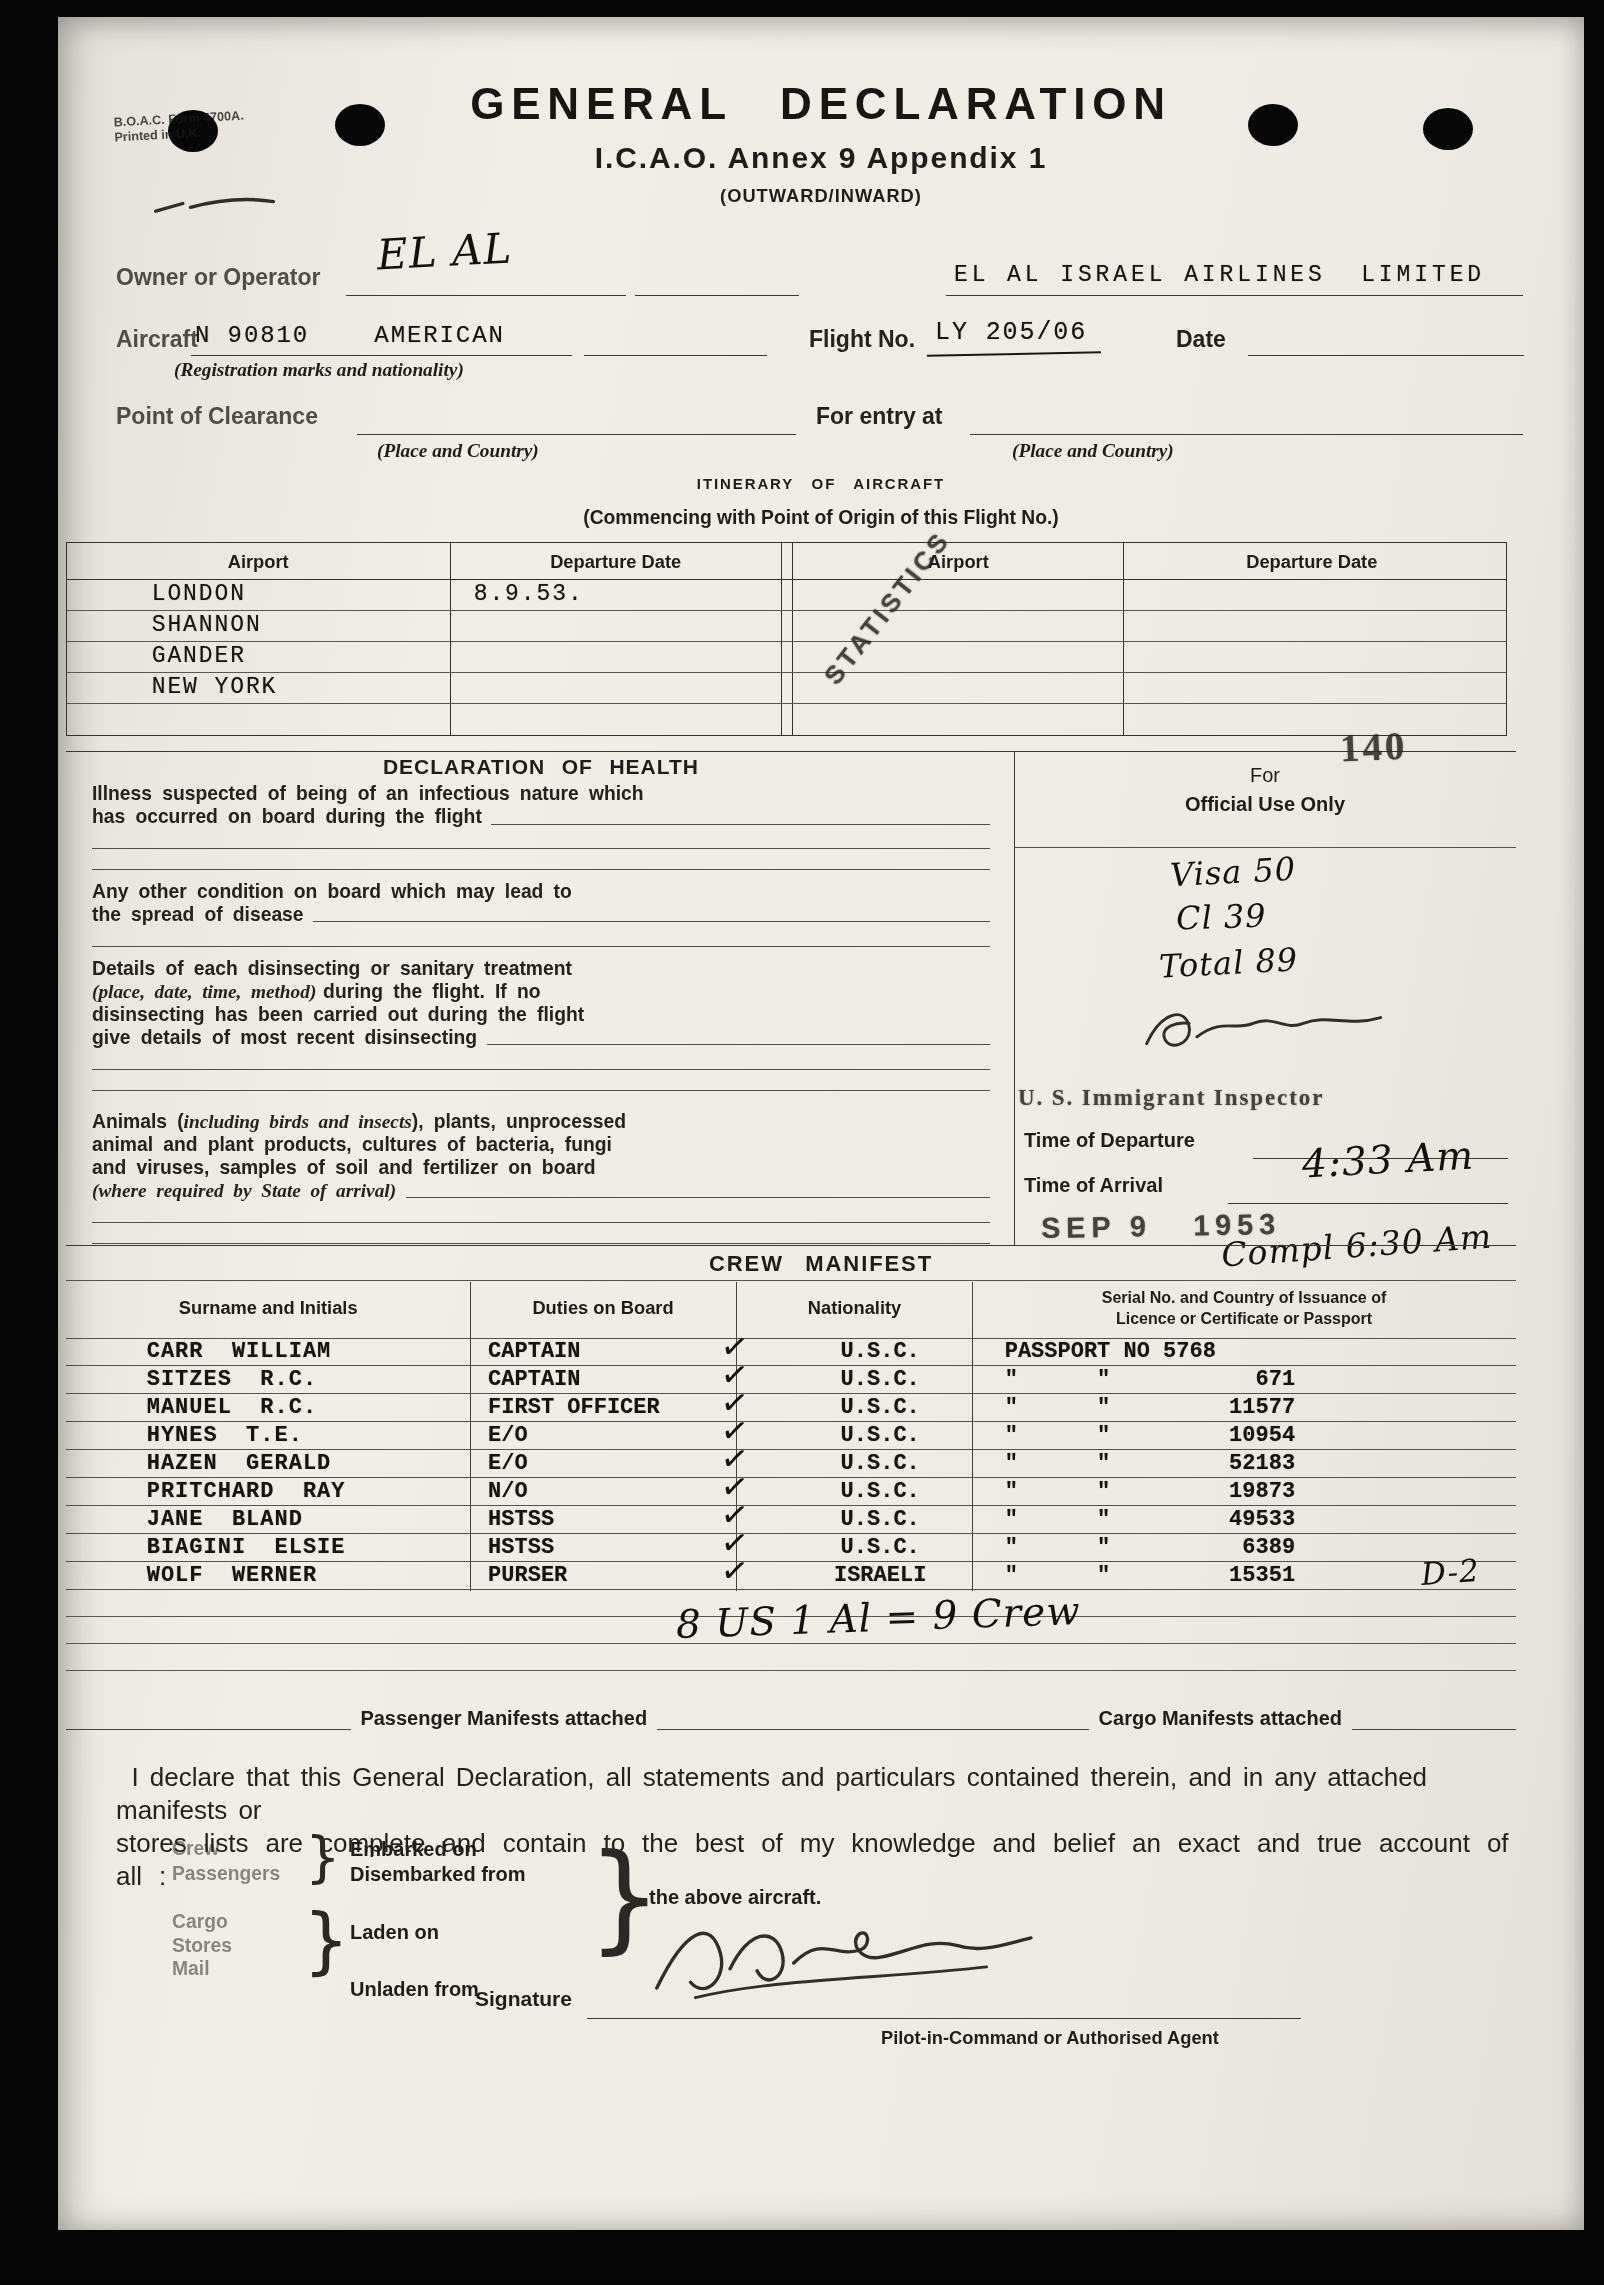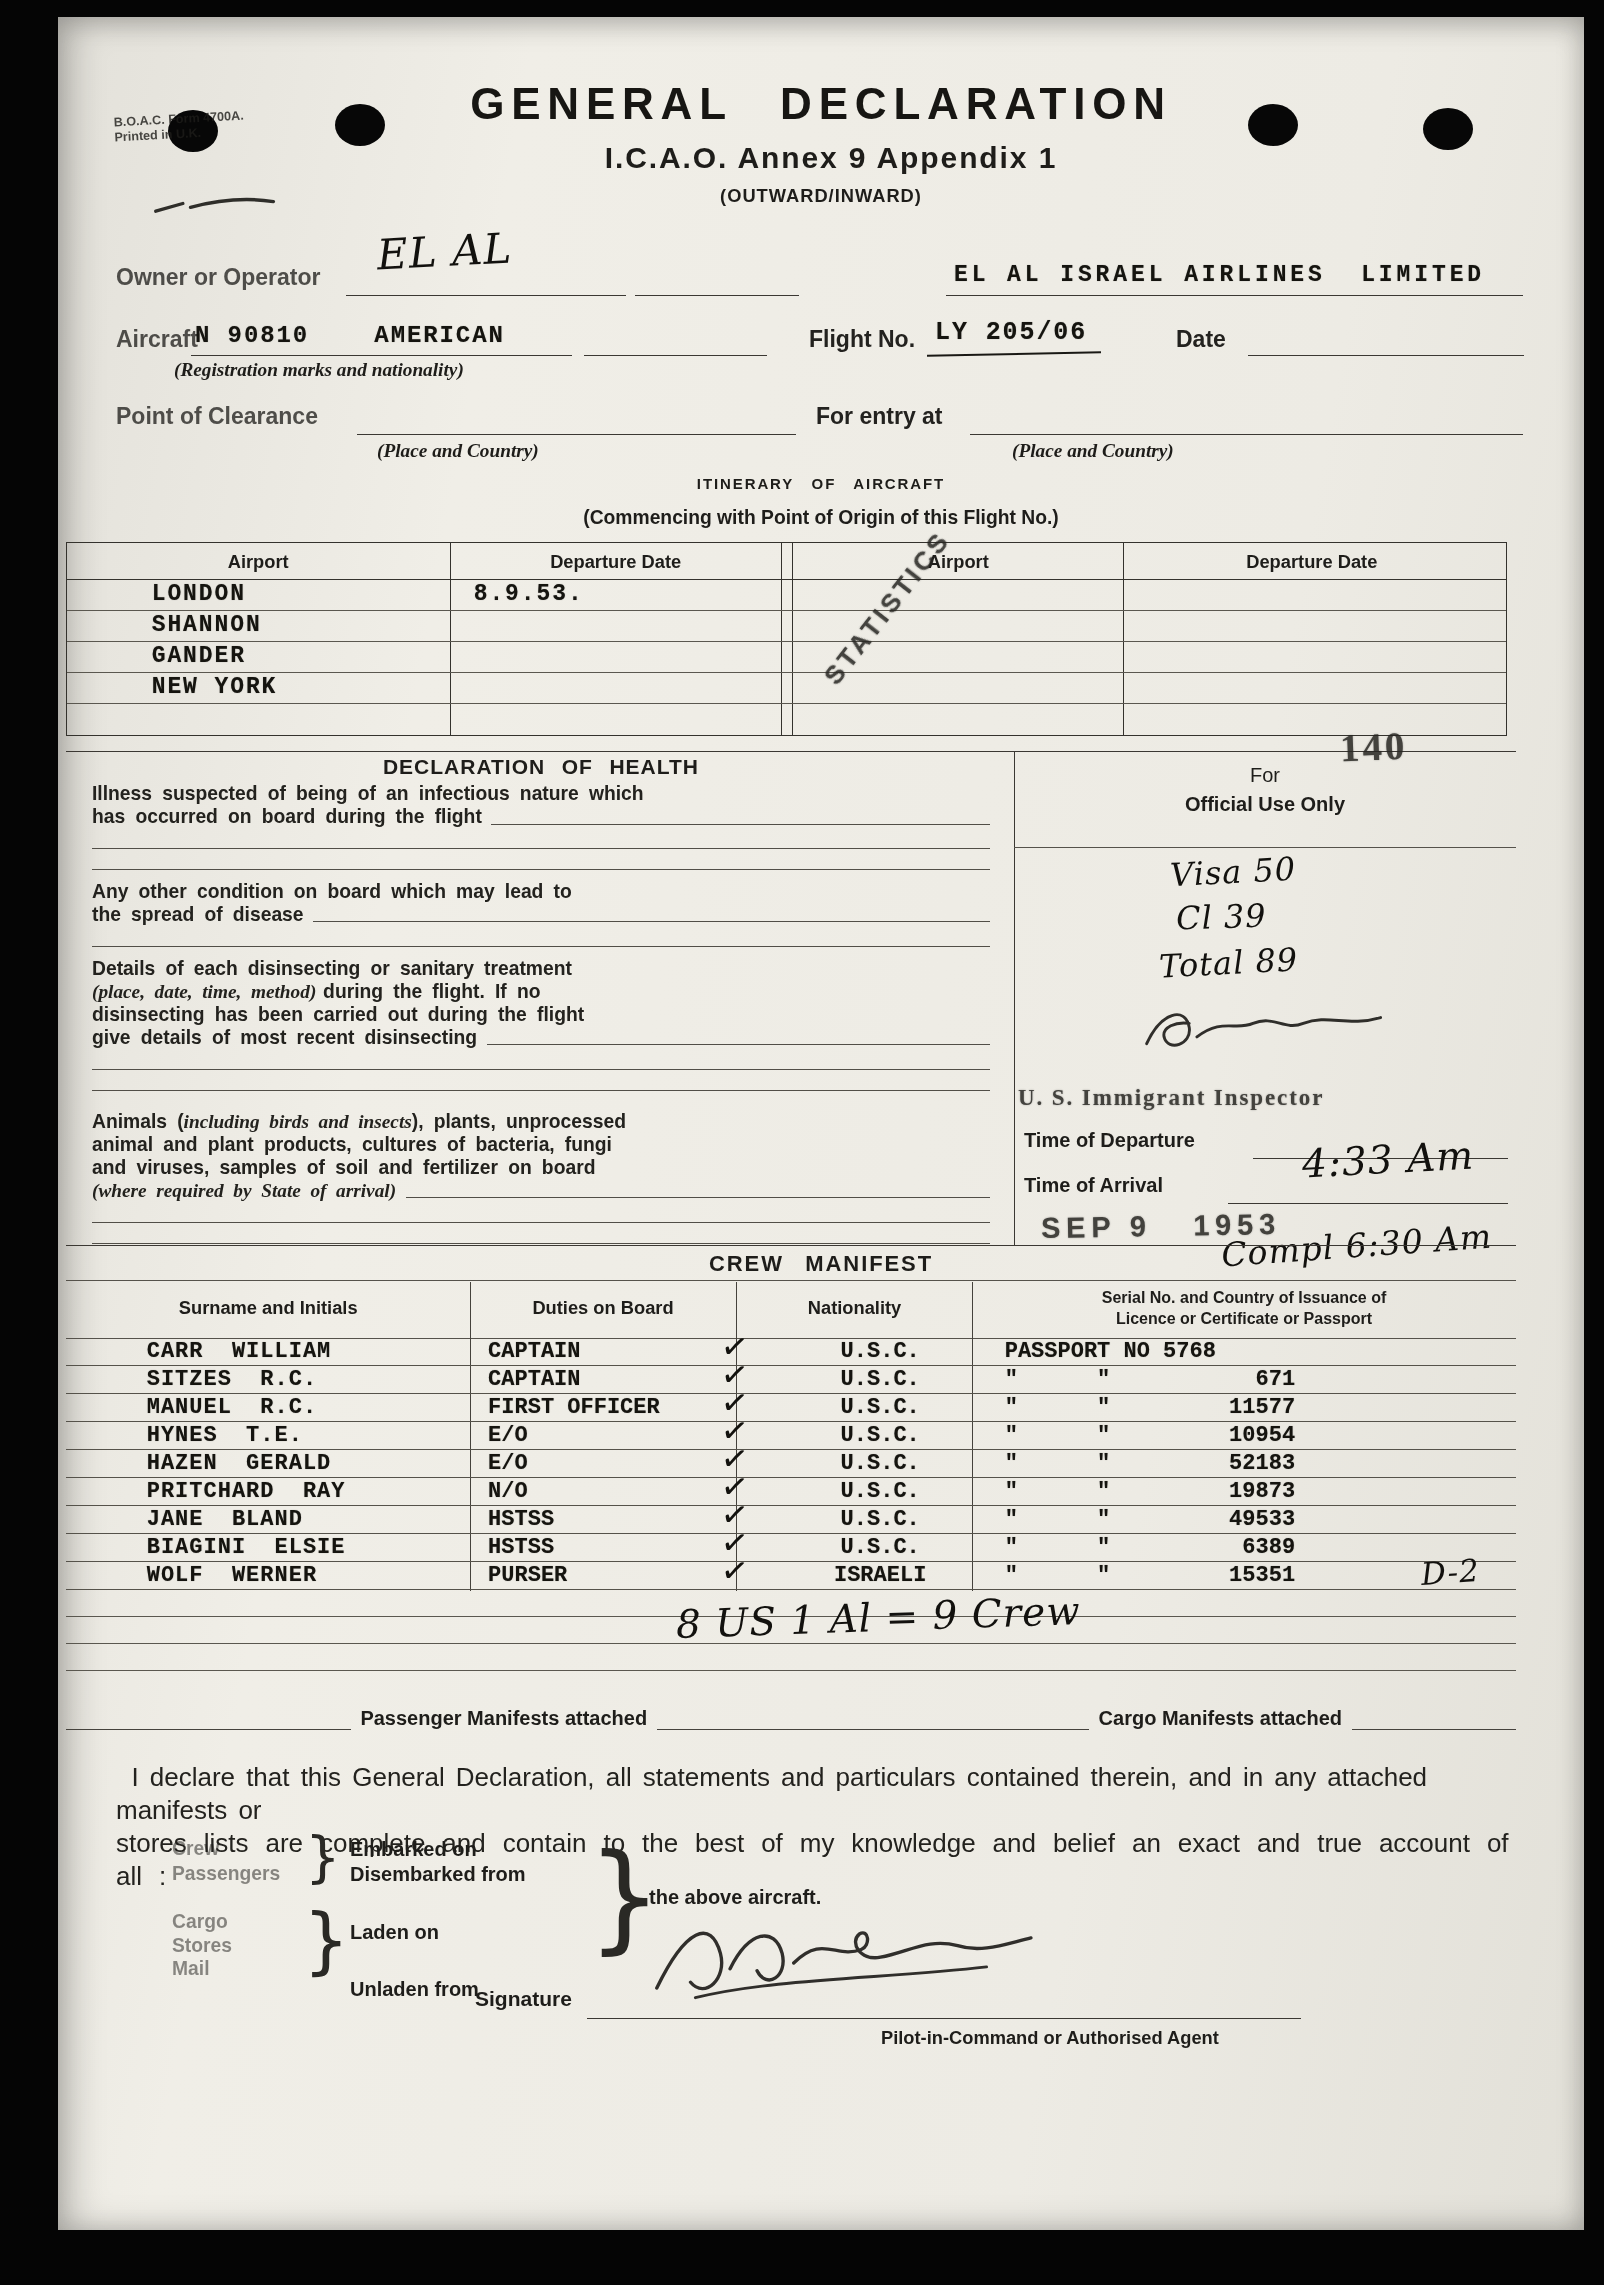--- a/index.html
+++ b/index.html
@@ -12,29 +12,29 @@
            color:#1e1d1a; }
   .abs { position:absolute; }
   .center { left:0; width:100%; text-align:center; }
   .b { font-weight:700; }
   .pre { white-space:pre; }
   .label { font-weight:700; font-size:23px; color:#23221f; }
   .fadel { opacity:.78; }
   .note-it { font-family:"Liberation Serif", serif; font-style:italic; font-weight:700; font-size:19.3px; }
   .rule { border-bottom:1.9px solid #3b3833; height:0; }
   .rule-thin { border-bottom:1.4px solid #55524b; height:0; }
-  .typed { font-family:"Liberation Mono", monospace; font-weight:700; color:#15140f;
+  .typed { font-family:"Liberation Mono", monospace; font-weight:400; color:#15140f;
            text-shadow:0 0 1px rgba(20,20,20,.4); white-space:pre; }
   .hw { font-family:"DejaVu Serif", serif; font-style:italic; color:#12110e; letter-spacing:1px; }
   .stamp { color:#262521; opacity:.85; text-shadow:0 0 1.9px rgba(30,30,30,.45); }
   .dot { position:absolute; width:50px; height:42px; border-radius:50%; background:#070707; }
 
   
   .title { top:62px; font-size:44px; font-weight:700; letter-spacing:6.8px; word-spacing:29px; color:#171613; }
-  .subtitle { top:124px; font-size:30px; font-weight:700; letter-spacing:1.9px;margin-left:10px; }
+  .subtitle { top:124px; font-size:30px; font-weight:700; letter-spacing:1.9px; }
   .mode { top:168px; font-size:18.3px; font-weight:700; letter-spacing:1px; }
   .printer-mark { left:56px; top:95px; font-size:12.6px; font-weight:700; transform:rotate(-3deg); line-height:14.5px; opacity:.8; }
 
   
   .it-title { top:458px; font-size:15px; font-weight:700; letter-spacing:1.9px; word-spacing:11.6px; }
   .it-sub { top:490px; font-size:19.3px; font-weight:700; }
   .it-table { position:absolute; left:7.7px; top:525px; width:1441px; border:1.9px solid #34322d; }
   .it-row { display:grid; grid-template-columns:384px 331px 11.6px 331px 375px; }
   .it-head { height:37px; border-bottom:1.9px solid #34322d; }
   .it-head > div { font-size:18.3px; font-weight:700; text-align:center; padding-top:7.7px; }

